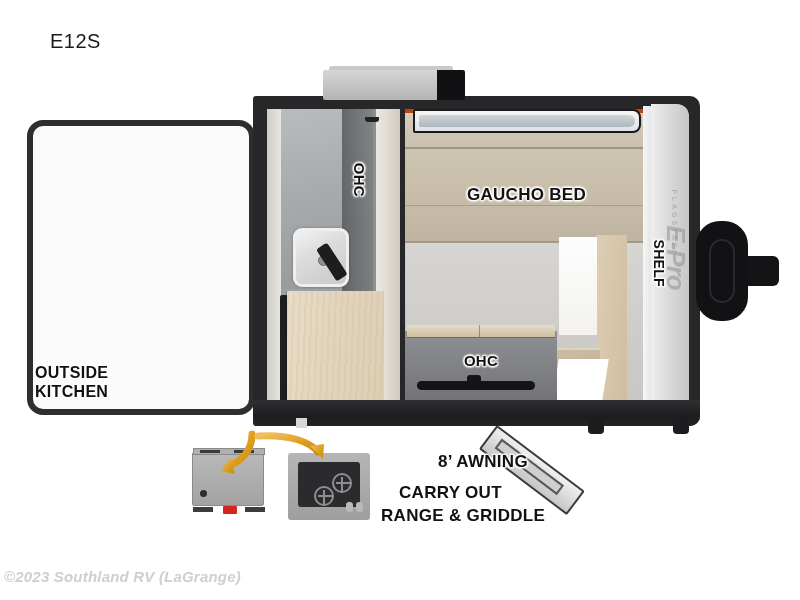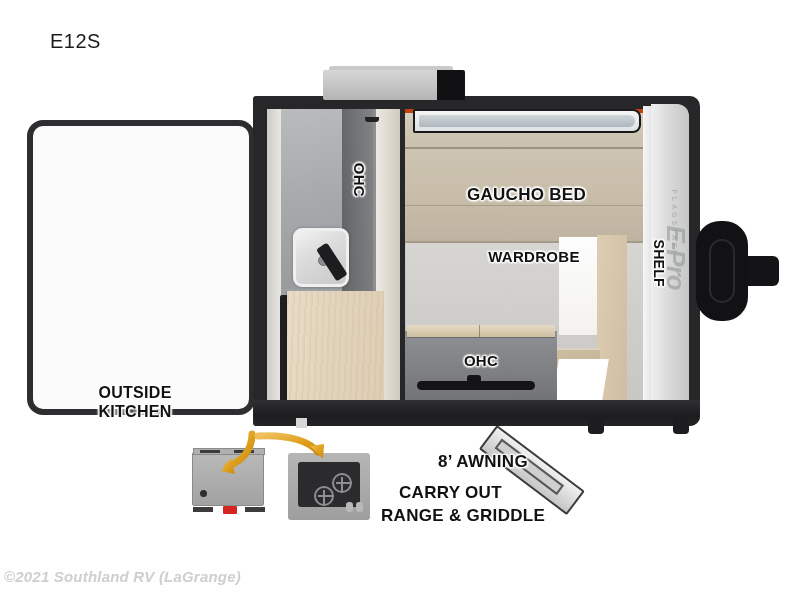--- a/index.html
+++ b/index.html
@@ -37,21 +37,21 @@
   }
 
   
   .outside-kitchen{
     position:absolute;left:27px;top:120px;width:228px;height:295px;
     background:#fbfbfb;border:6px solid #2e2e30;border-radius:16px;
     box-sizing:border-box;
   }
   .ok-label{
     position:absolute;right:14px;top:238px;width:200px;
-    text-align:center;font-size:16px;margin-top:20px;
+    text-align:left;font-size:16px;
   }
 
   
   .trailer{
     position:absolute;left:253px;top:96px;width:447px;height:330px;
   }
   .body-shell{
     position:absolute;left:0;top:0;width:447px;height:330px;
     background:#272729;border-radius:3px 10px 10px 3px;
   }
@@ -436,21 +436,20 @@
       <div class="gaucho-back"></div>
       <div class="gaucho-seat"></div>
       <div class="gaucho-seam"></div>
       <div class="lbl gaucho-label">GAUCHO BED</div>
 
       <div class="wardrobe-panel"></div>
       <div class="wardrobe-wood"></div>
       <div class="wardrobe-cab">
         <div class="wardrobe-cab-line"></div>
       </div>
-      <div class="lbl wardrobe-label">WARDROBE</div>
 
       <div class="window-cut"></div>
 
       <div class="lower-run"></div>
       <div class="lower-run-top"></div>
       <div class="lbl ohc-label-2">OHC</div>
       <div class="lower-handle"></div>
       <div class="lower-handle-knob"></div>
     </div>
 
@@ -512,15 +511,15 @@
     <polygon points="231,458 221,471 235,474" fill="url(#ag)"></polygon>
 
     <path d="M258,436 C290,434 310,442 318,452" stroke="url(#ag)" stroke-width="7" fill="none" stroke-linecap="round"></path>
     <polygon points="310,446 323,459 324,444" fill="url(#ag)"></polygon>
   </svg>
 
   <div class="lbl awning-text">8’ AWNING</div>
   <div class="lbl carryout-text">CARRY OUT</div>
   <div class="lbl griddle-text">RANGE &amp; GRIDDLE</div>
 
-  <div class="copyright">©2021 Southland RV (LaGrange)</div>
+  <div class="copyright">©2023 Southland RV (LaGrange)</div>
 
 </div>
 
 </body></html>

